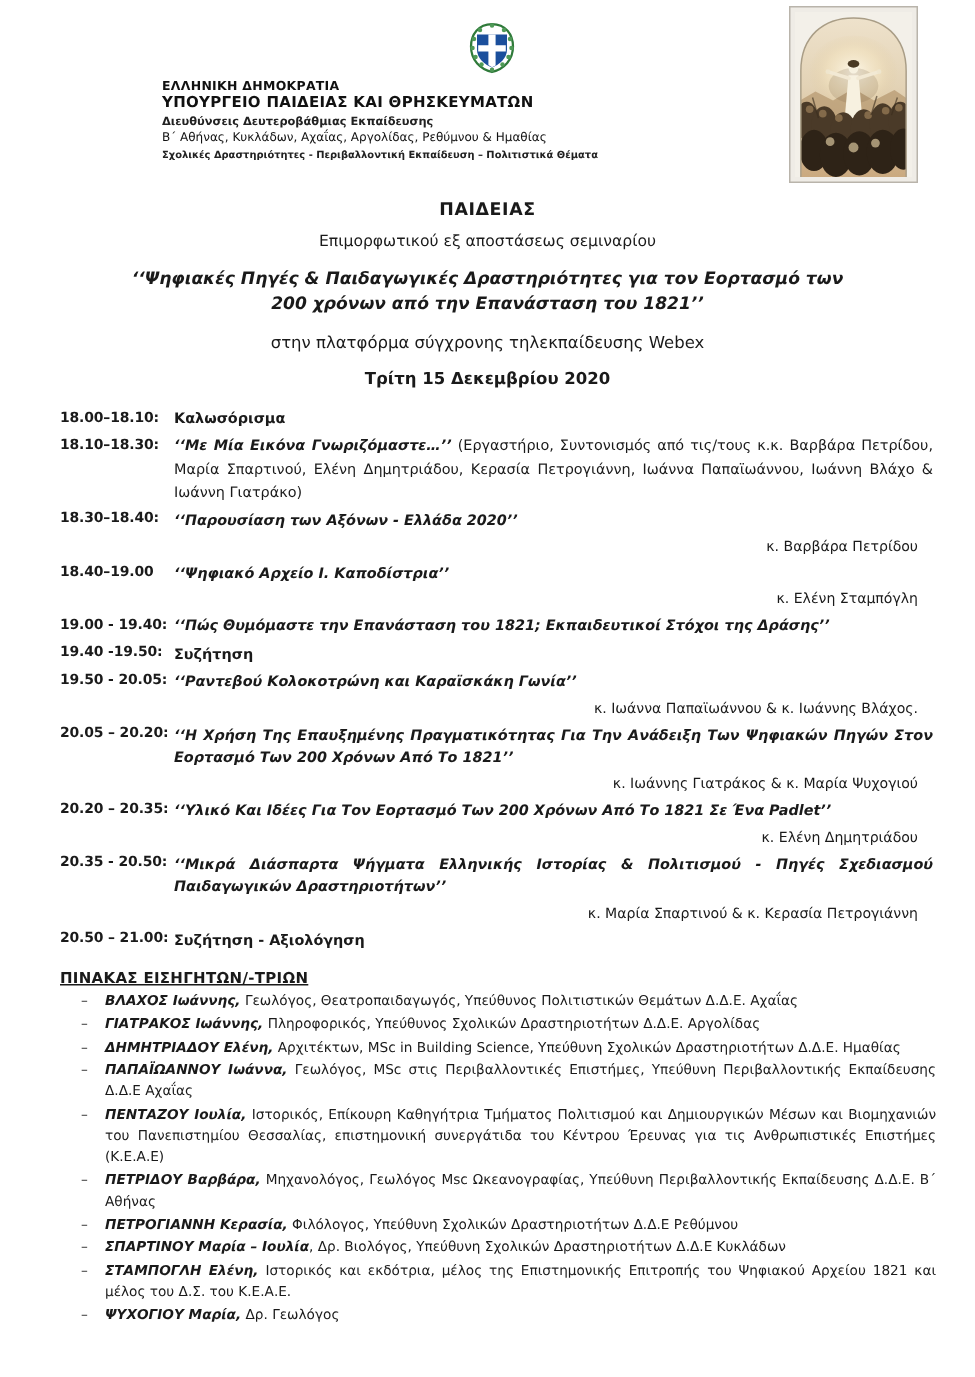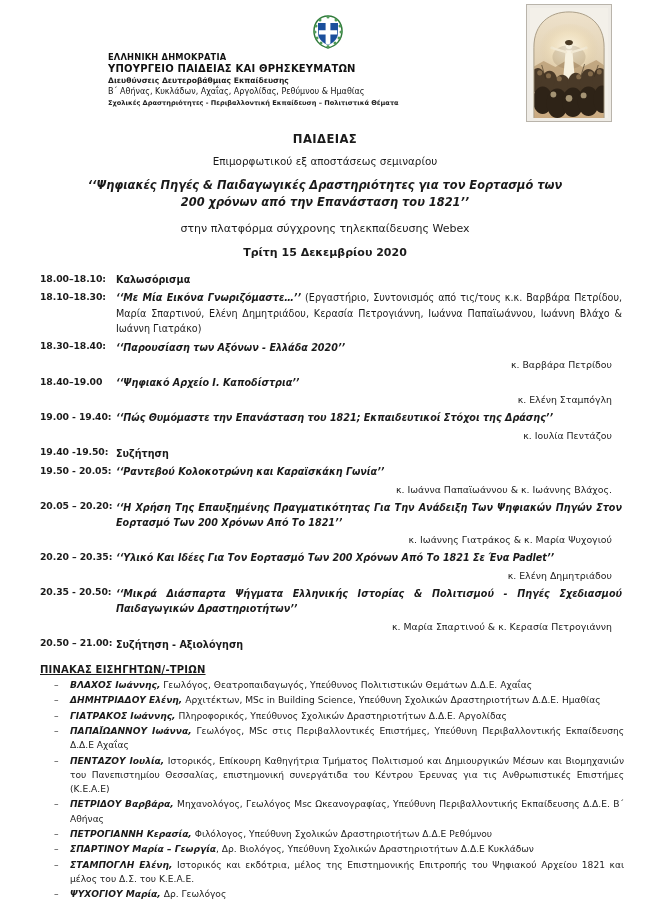--- a/index.html
+++ b/index.html
@@ -343,21 +343,20 @@
       <div class="attribution">κ. Βαρβάρα Πετρίδου</div>
       <div class="slot">
         <div class="slot-time">18.40–19.00</div>
         <div class="slot-body"><span class="slot-title">‘‘Ψηφιακό Αρχείο Ι. Καποδίστρια’’</span></div>
       </div>
       <div class="attribution">κ. Ελένη Σταμπόγλη</div>
       <div class="slot">
         <div class="slot-time">19.00 - 19.40:</div>
         <div class="slot-body"><span class="slot-title">‘‘Πώς Θυμόμαστε την Επανάσταση του 1821; Εκπαιδευτικοί Στόχοι της Δράσης’’</span></div>
       </div>
-      <div class="attribution">κ. Ιουλία Πεντάζου</div>
       <div class="slot">
         <div class="slot-time">19.40 -19.50:</div>
         <div class="slot-body plain"><span class="">Συζήτηση</span></div>
       </div>
       <div class="slot">
         <div class="slot-time">19.50 - 20.05:</div>
         <div class="slot-body"><span class="slot-title">‘‘Ραντεβού Κολοκοτρώνη και Καραϊσκάκη Γωνία’’</span></div>
       </div>
       <div class="attribution">κ. Ιωάννα Παπαϊωάννου &amp; κ. Ιωάννης Βλάχος.</div>
       <div class="slot">
@@ -377,24 +376,24 @@
       <div class="attribution">κ. Μαρία Σπαρτινού &amp; κ. Κερασία Πετρογιάννη</div>
       <div class="slot">
         <div class="slot-time">20.50 – 21.00:</div>
         <div class="slot-body plain"><span class="">Συζήτηση - Αξιολόγηση</span></div>
       </div>
     </div>
 
   <div class="speakers-heading">ΠΙΝΑΚΑΣ ΕΙΣΗΓΗΤΩΝ/-ΤΡΙΩΝ</div>
   <ul class="speakers-list">
       <li class="speaker-item"><span class="speaker-name">ΒΛΑΧΟΣ Ιωάννης,</span><span> Γεωλόγος, Θεατροπαιδαγωγός, Υπεύθυνος Πολιτιστικών Θεμάτων Δ.Δ.Ε. Αχαΐας</span></li>
+      <li class="speaker-item"><span class="speaker-name">ΓΙΑΤΡΑΚΟΣ Ιωάννης,</span><span> Πληροφορικός, Υπεύθυνος Σχολικών Δραστηριοτήτων Δ.Δ.Ε. Αργολίδας</span></li>
       <li class="speaker-item"><span class="speaker-name">ΔΗΜΗΤΡΙΑΔΟΥ Ελένη,</span><span> Αρχιτέκτων, MSc in Building Science, Υπεύθυνη Σχολικών Δραστηριοτήτων Δ.Δ.Ε. Ημαθίας</span></li>
-      <li class="speaker-item"><span class="speaker-name">ΓΙΑΤΡΑΚΟΣ Ιωάννης,</span><span> Πληροφορικός, Υπεύθυνος Σχολικών Δραστηριοτήτων Δ.Δ.Ε. Αργολίδας</span></li>
       <li class="speaker-item"><span class="speaker-name">ΠΑΠΑΪΩΑΝΝΟΥ Ιωάννα,</span><span> Γεωλόγος, MSc στις Περιβαλλοντικές Επιστήμες, Υπεύθυνη Περιβαλλοντικής Εκπαίδευσης Δ.Δ.Ε Αχαΐας</span></li>
       <li class="speaker-item"><span class="speaker-name">ΠΕΝΤΑΖΟΥ Ιουλία,</span><span> Ιστορικός, Επίκουρη Καθηγήτρια Τμήματος Πολιτισμού και Δημιουργικών Μέσων και Βιομηχανιών του Πανεπιστημίου Θεσσαλίας, επιστημονική συνεργάτιδα του Κέντρου Έρευνας για τις Ανθρωπιστικές Επιστήμες (Κ.Ε.Α.Ε)</span></li>
       <li class="speaker-item"><span class="speaker-name">ΠΕΤΡΙΔΟΥ Βαρβάρα,</span><span> Μηχανολόγος, Γεωλόγος Msc Ωκεανογραφίας, Υπεύθυνη Περιβαλλοντικής Εκπαίδευσης Δ.Δ.Ε. Β΄ Αθήνας</span></li>
       <li class="speaker-item"><span class="speaker-name">ΠΕΤΡΟΓΙΑΝΝΗ Κερασία,</span><span> Φιλόλογος, Υπεύθυνη Σχολικών Δραστηριοτήτων Δ.Δ.Ε Ρεθύμνου</span></li>
-      <li class="speaker-item"><span class="speaker-name">ΣΠΑΡΤΙΝΟΥ Μαρία – Γεωργία</span><span>, Δρ. Βιολόγος, Υπεύθυνη Σχολικών Δραστηριοτήτων Δ.Δ.Ε Κυκλάδων</span></li>
+      <li class="speaker-item"><span class="speaker-name">ΣΠΑΡΤΙΝΟΥ Μαρία – Ιουλία</span><span>, Δρ. Βιολόγος, Υπεύθυνη Σχολικών Δραστηριοτήτων Δ.Δ.Ε Κυκλάδων</span></li>
       <li class="speaker-item"><span class="speaker-name">ΣΤΑΜΠΟΓΛΗ Ελένη,</span><span> Ιστορικός και εκδότρια, μέλος της Επιστημονικής Επιτροπής του Ψηφιακού Αρχείου 1821 και μέλος του Δ.Σ. του Κ.Ε.Α.Ε.</span></li>
       <li class="speaker-item"><span class="speaker-name">ΨΥΧΟΓΙΟΥ Μαρία,</span><span> Δρ. Γεωλόγος</span></li>
     </ul>
 
 </div>
 
 </body></html>

